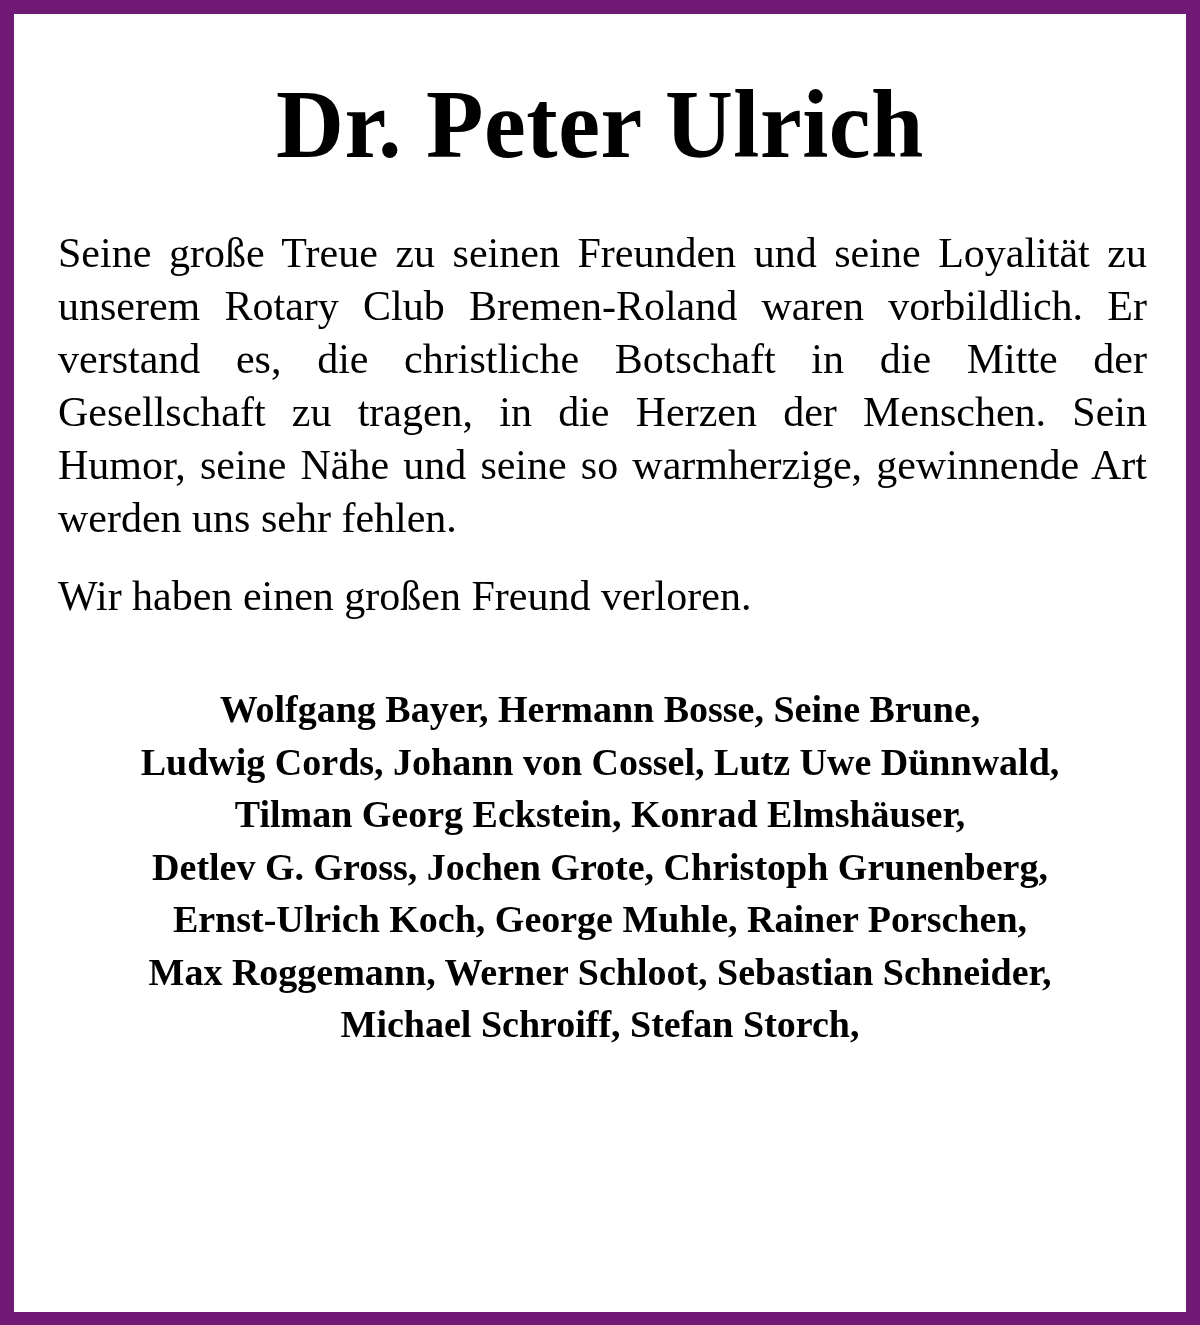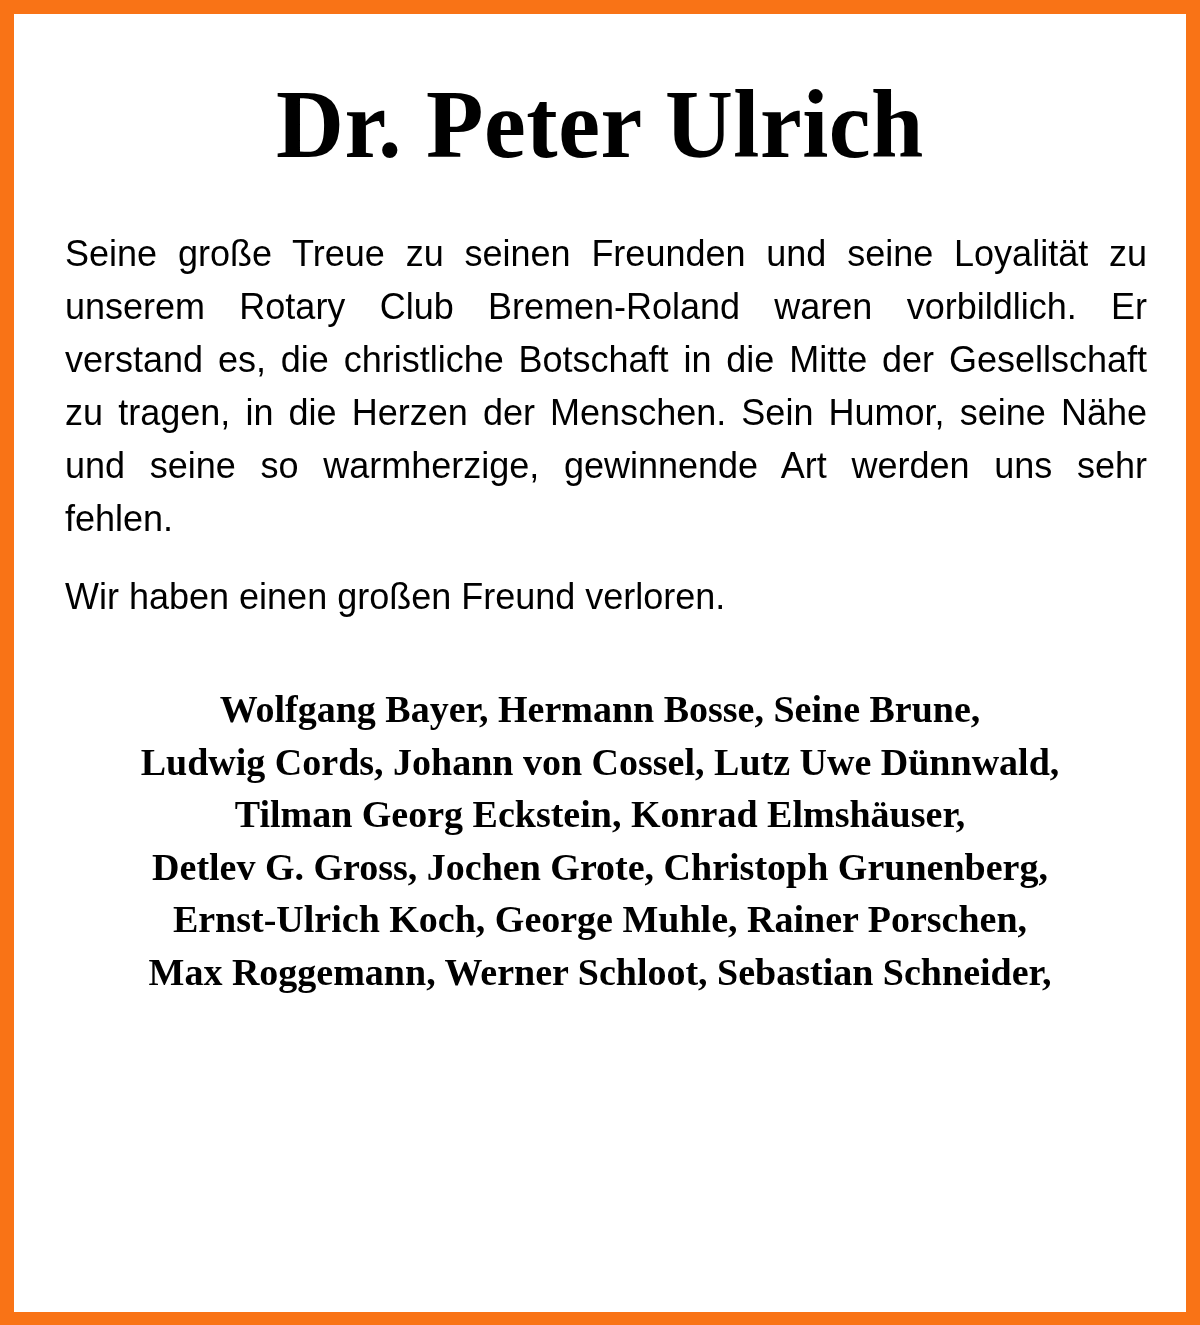--- a/index.html
+++ b/index.html
@@ -6,21 +6,21 @@
     margin: 0;
     padding: 0;
     background: #ffffff;
   }
 
   .notice {
     position: relative;
     width: 1200px;
     height: 1325px;
     box-sizing: border-box;
-    background: #f97316;
+    background: #701a75;
     padding: 14px 14px 13px 14px;
     overflow: hidden;
   }
 
   .notice-inner {
     box-sizing: border-box;
     width: 100%;
     height: 100%;
     background: #ffffff;
     padding: 0;
@@ -42,28 +42,28 @@
     transform: scaleX(0.97);
     transform-origin: center top;
   }
 
   .body-block {
     padding: 0 39px 0 39px;
     margin-top: 54px;
   }
 
   .para {
-    font-family: Liberation Sans, sans-serif;
+    font-family: Liberation Serif, serif;
     font-weight: normal;
-    font-size: 36px;
+    font-size: 42px;
     line-height: 53px;
     color: #000000;
     text-align: justify;
     text-justify: inter-word;
-    margin: 0 0 0 12px;
+    margin: 0 0 0 5px;
     hyphens: manual;
   }
 
   .para + .para {
     margin-top: 25px;
   }
 
   .names-block {
     margin-top: 60px;
     padding: 0 24px;
@@ -93,16 +93,17 @@
       <p class="para">Wir haben einen großen Freund verloren.</p>
     </div>
 
     <div class="names-block">
       <div class="name-line">Wolfgang Bayer, Hermann Bosse, Seine Brune,</div>
       <div class="name-line">Ludwig Cords, Johann von Cossel, Lutz Uwe Dünnwald,</div>
       <div class="name-line">Tilman Georg Eckstein, Konrad Elmshäuser,</div>
       <div class="name-line">Detlev G. Gross, Jochen Grote, Christoph Grunenberg,</div>
       <div class="name-line">Ernst-Ulrich Koch, George Muhle, Rainer Porschen,</div>
       <div class="name-line">Max Roggemann, Werner Schloot, Sebastian Schneider,</div>
+      <div class="name-line">Michael Schroiff, Stefan Storch,</div>
     </div>
 
   </div>
 </div>
 
 </body></html>

